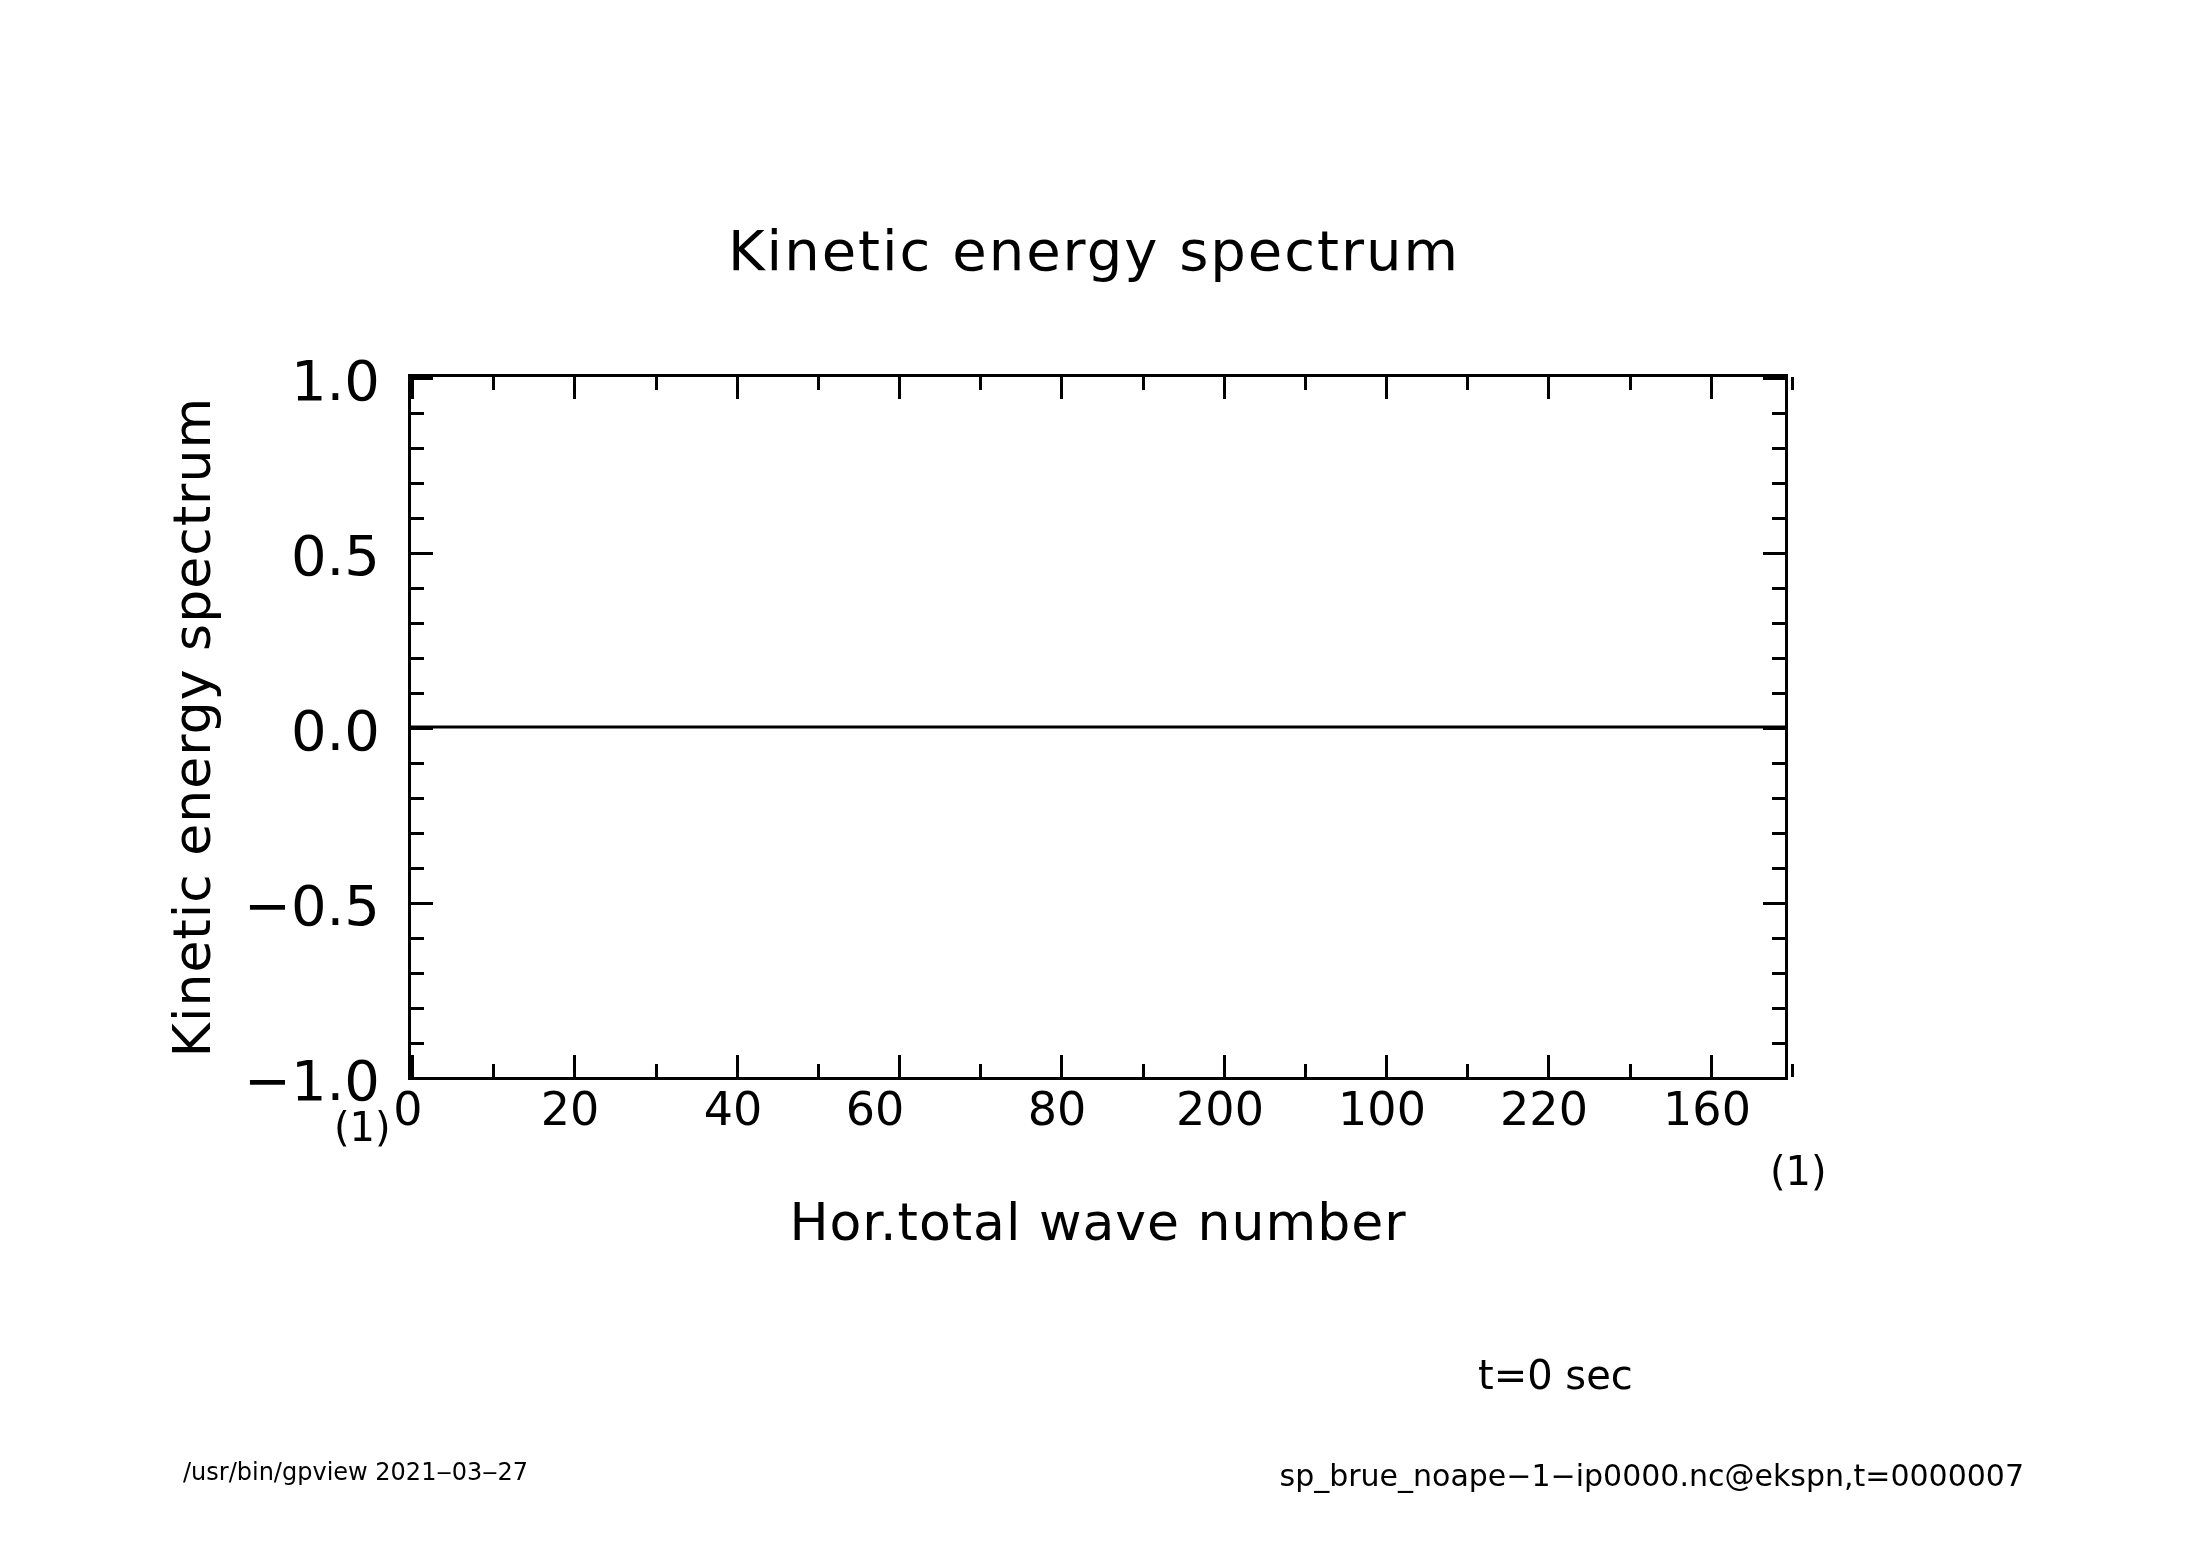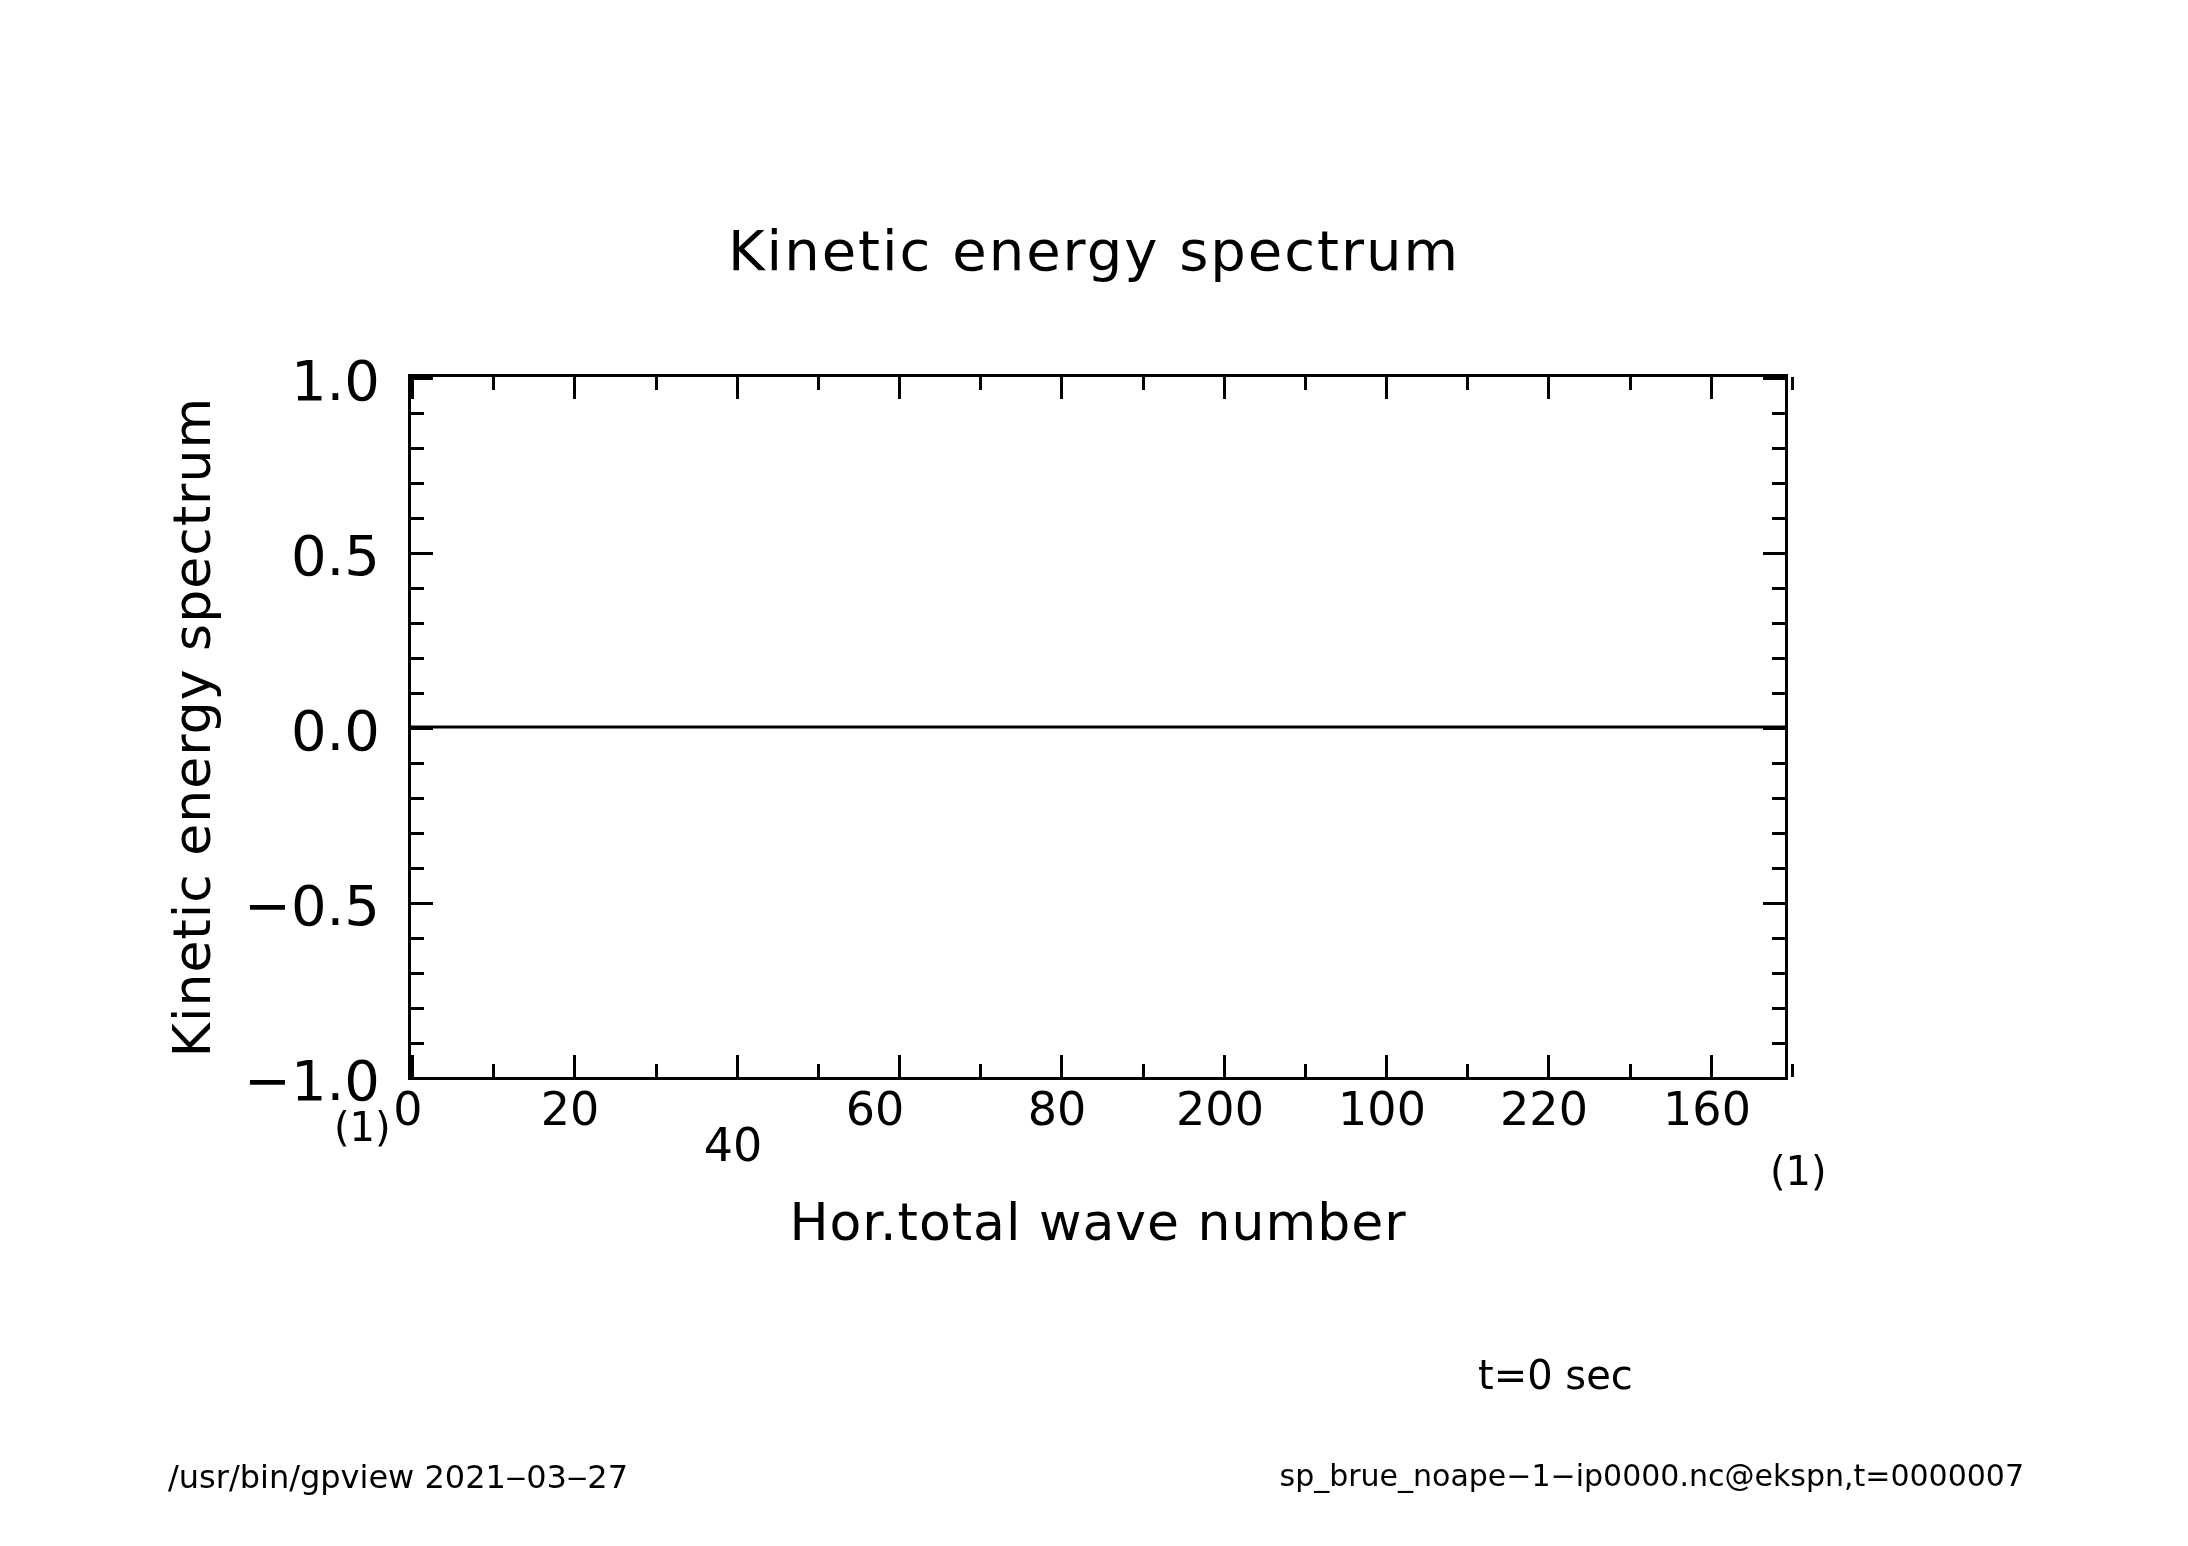--- a/index.html
+++ b/index.html
@@ -125,23 +125,23 @@
   
   #time-annotation {
     position: absolute;
     left: 1478px;
     top: 1352px;
     font-size: 40px;
     white-space: nowrap;
   }
   #footer-left {
     position: absolute;
-    left: 168px;
+    left: 183px;
     top: 1458px;
-    font-size: 32px;
+    font-size: 24px;
     white-space: nowrap;
     text-align: right;
   }
   #footer-right {
     position: absolute;
     right: 164px;
     top: 1458px;
     font-size: 30px;
     white-space: nowrap;
     text-align: right;
@@ -243,21 +243,21 @@
 </div>
 
 <div class="ylabel-tick" style="left:190px; width:190px; top:348px;">1.0</div>
 <div class="ylabel-tick" style="left:190px; width:190px; top:523px;">0.5</div>
 <div class="ylabel-tick" style="left:190px; width:190px; top:698px;">0.0</div>
 <div class="ylabel-tick" style="left:190px; width:190px; top:873px;">−0.5</div>
 <div class="ylabel-tick" style="left:190px; width:190px; top:1048px;">−1.0</div>
 
 <div class="xlabel-tick" style="left:338px; width:140px; top:1082px;">0</div>
 <div class="xlabel-tick" style="left:500px; width:140px; top:1082px;">20</div>
-<div class="xlabel-tick" style="left:663px; width:140px; top:1082px;margin-top:36px;">40</div>
+<div class="xlabel-tick" style="left:663px; width:140px; top:1082px;">40</div>
 <div class="xlabel-tick" style="left:805px; width:140px; top:1082px;">60</div>
 <div class="xlabel-tick" style="left:987px; width:140px; top:1082px;">80</div>
 <div class="xlabel-tick" style="left:1150px; width:140px; top:1082px;">200</div>
 <div class="xlabel-tick" style="left:1312px; width:140px; top:1082px;">100</div>
 <div class="xlabel-tick" style="left:1474px; width:140px; top:1082px;">220</div>
 <div class="xlabel-tick" style="left:1637px; width:140px; top:1082px;">160</div>
 
 <div id="x-axis-title">Hor.total wave number</div>
 
 <div id="unit-left">(1)</div>

